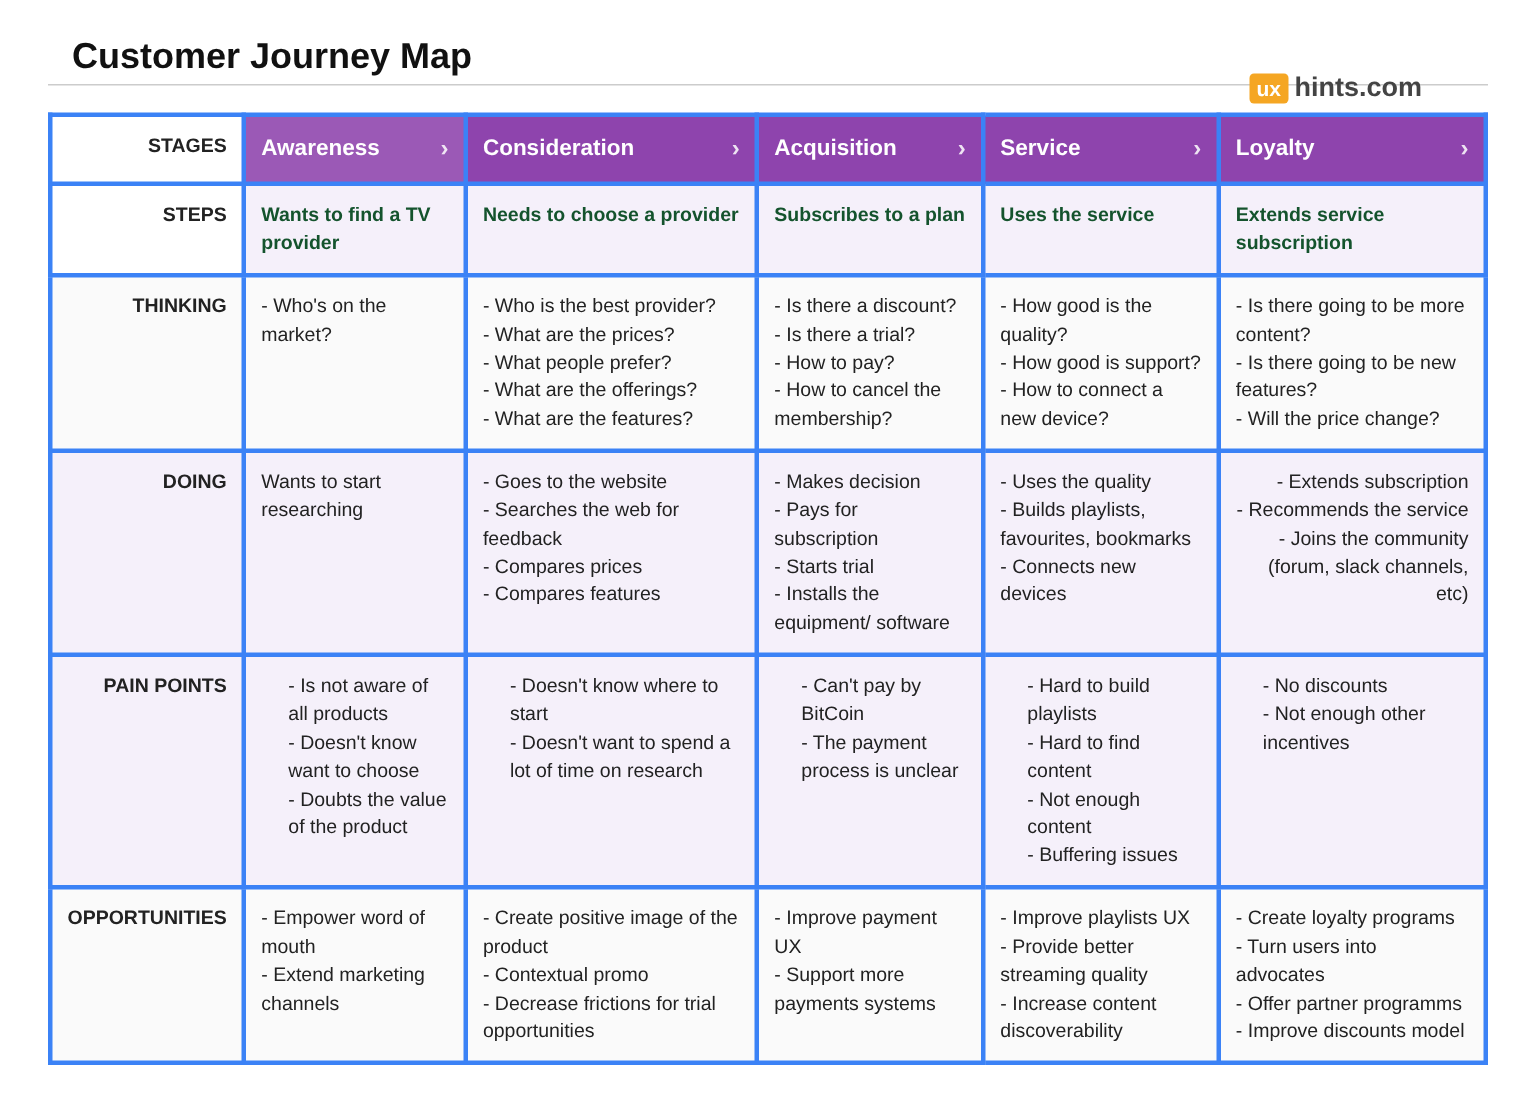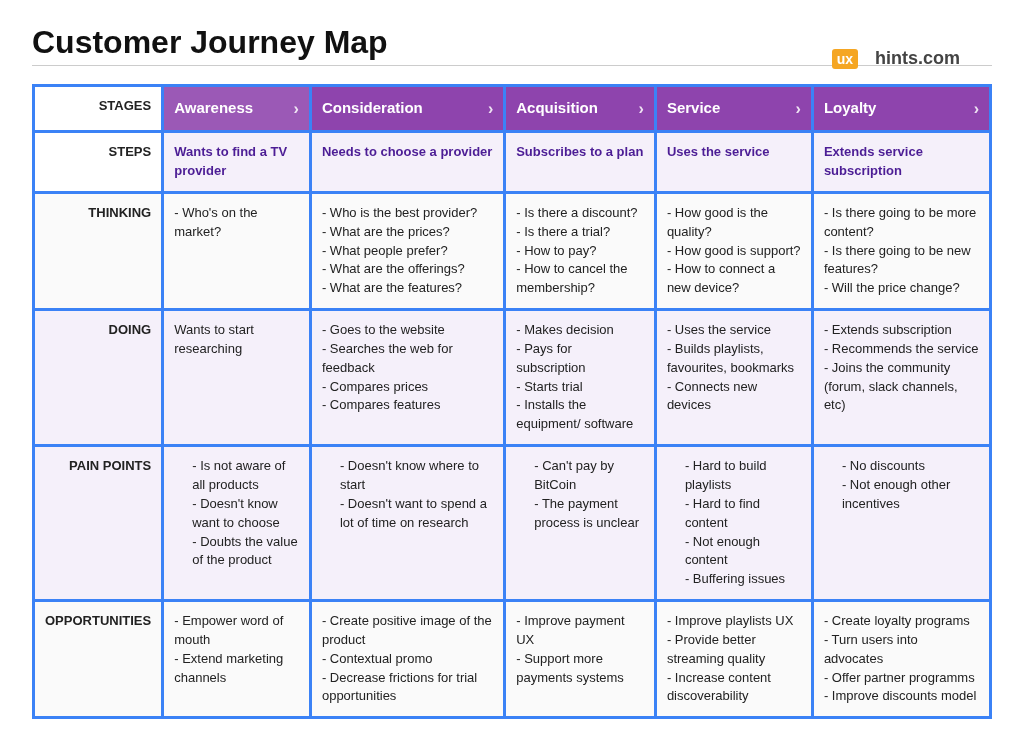--- a/index.html
+++ b/index.html
@@ -4,37 +4,38 @@
   <style>
     * { box-sizing: border-box; margin: 0; padding: 0; }
     body {
       font-family: Arial, sans-serif;
       background: #fff;
       padding: 24px 32px;
       color: #222;
       font-size: 13px;
     }
     .page-title {
-      font-size: 32px;
+      font-size: 24px;
       font-weight: 900;
       margin-bottom: 4px;
       color: #111;
+      margin-left: 16px;
     }
     .page-subtitle {
       font-size: 13px;
       color: #555;
       margin-bottom: 16px;
     }
     .logo-area {
       position: absolute;
       top: 24px;
-      right: 32px;
+      right: 44px;
       display: flex;
       align-items: center;
-      gap: 17px;
+      gap: 4px;
       font-size: 18px;
       font-weight: bold;
       color: #444;
       text-align: right;
     }
     .logo-ux {
       background: #f5a623;
       color: #fff;
       padding: 2px 5px;
       border-radius: 3px;
@@ -79,21 +80,21 @@
       text-align: left;
       border-radius: 0;
     }
     .stage-header .arrow {
       float: right;
       font-size: 16px;
       opacity: 0.85;
     }
     
     .step-cell {
-      color: #4c1d95;
+      color: #14532d;
       font-weight: 700;
       font-size: 13px;
       background: #f5f0fa;
       border: 1px solid #e0e0e0;
     }
     
     .row-thinking td { background: #fafafa; }
     .row-doing td { background: #f5f0fa; }
     .row-feeling td { background: #fafafa; }
     .row-painpoints td { background: #f5f0fa; padding-left: 28px; }
@@ -182,24 +183,24 @@
       <td class="row-label">DOING</td>
       <td id="doing-0" style="white-space: pre-line;">Wants to start researching</td>
       <td id="doing-1" style="white-space: pre-line;">- Goes to the website
 - Searches the web for feedback
 - Compares prices
 - Compares features</td>
       <td id="doing-2" style="white-space: pre-line;">- Makes decision
 - Pays for subscription
 - Starts trial
 - Installs the equipment/ software</td>
-      <td id="doing-3" style="white-space: pre-line;">- Uses the service
+      <td id="doing-3" style="white-space: pre-line;">- Uses the quality
 - Builds playlists, favourites, bookmarks
 - Connects new devices</td>
-      <td id="doing-4" style="white-space: pre-line;">- Extends subscription
+      <td id="doing-4" style="white-space: pre-line; text-align: right;">- Extends subscription
 - Recommends the service
 - Joins the community (forum, slack channels, etc)</td>
     </tr>
 
 
     <tr class="row-painpoints">
       <td class="row-label">PAIN POINTS</td>
       <td id="pain-0" style="white-space: pre-line;">- Is not aware of all products
 - Doesn't know want to choose
 - Doubts the value of the product</td>

